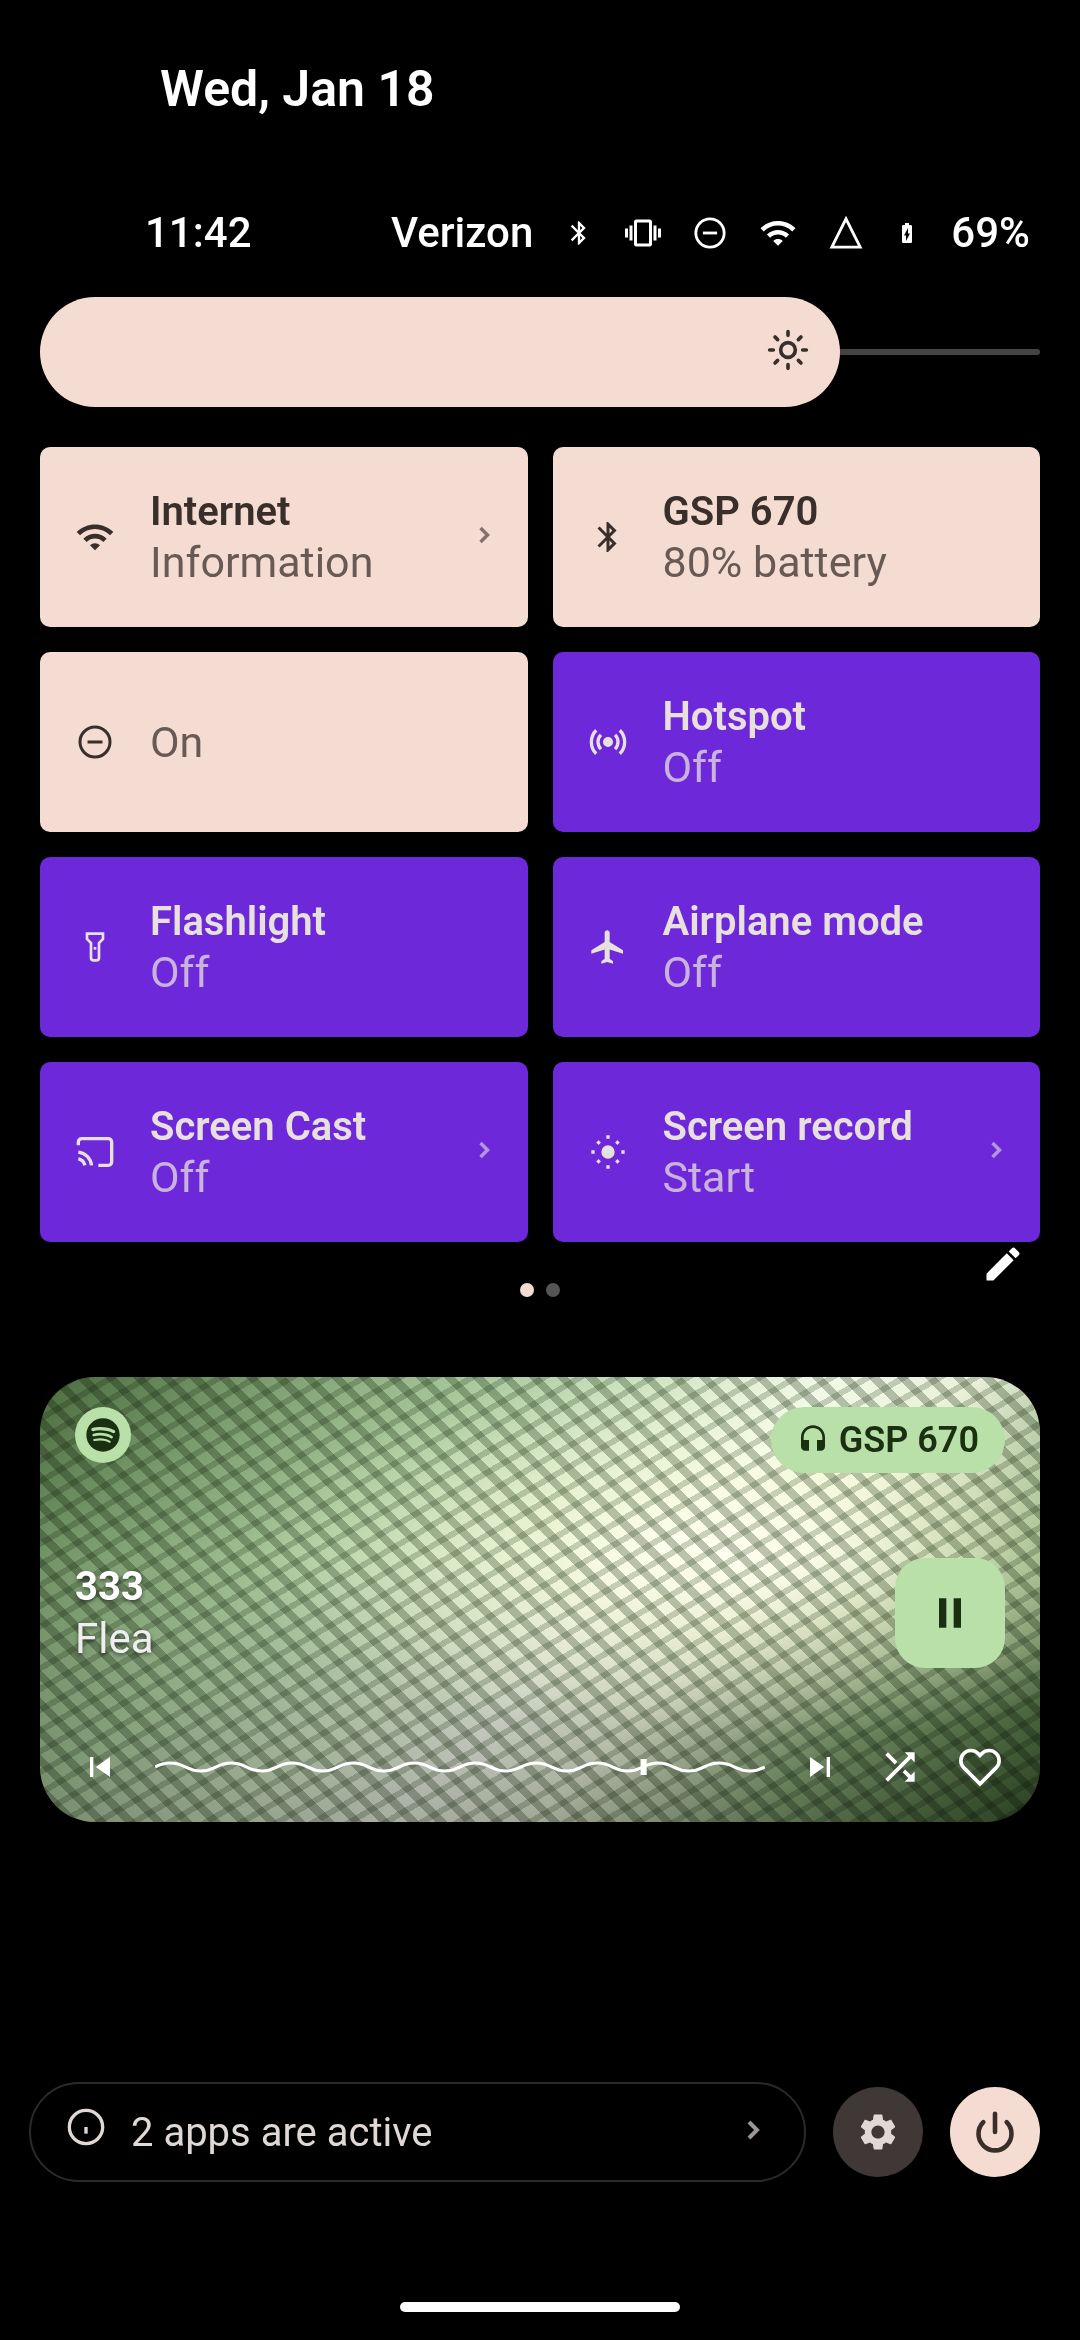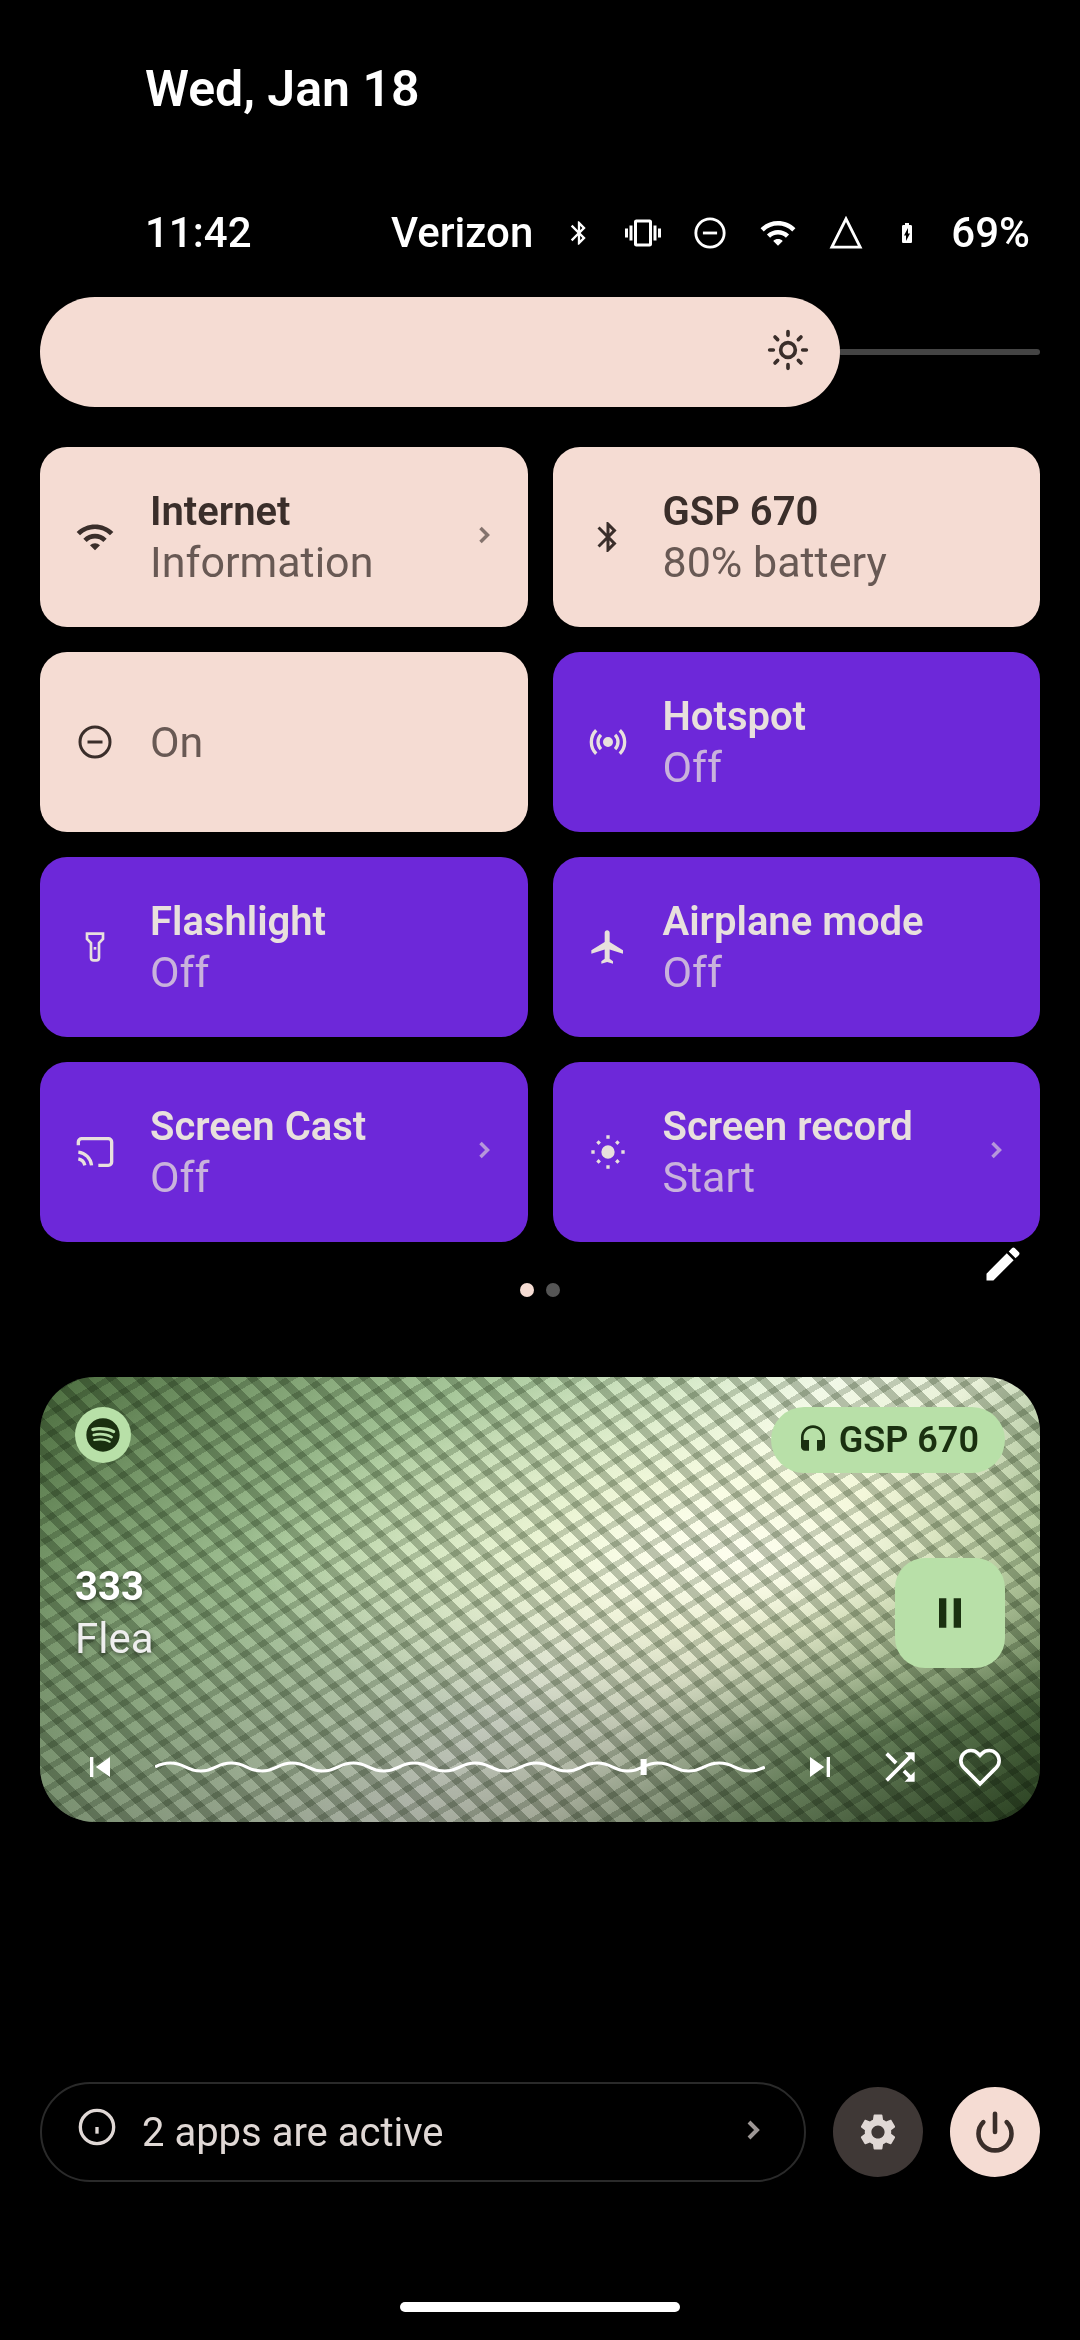--- a/index.html
+++ b/index.html
@@ -1,31 +1,31 @@
 <!DOCTYPE html>
 <html><head>
 <meta charset="utf-8">
 <style>
   * { box-sizing: border-box; margin: 0; padding: 0; }
   html, body { width: 1080px; height: 2340px; background: #000; font-family: -apple-system, BlinkMacSystemFont, 'Segoe UI', Roboto, sans-serif; color: #fff; overflow: hidden; }
   
   .container { width: 100%; height: 100%; position: relative; }
   
-  .date-header { padding: 60px 0 0 145px; font-size: 50px; font-weight: 600; }
+  .date-header { padding: 60px 0 0 145px; font-size: 50px; font-weight: 600; margin-left: 15px; }
   
   .status-bar { display: flex; justify-content: space-between; align-items: center; padding: 90px 50px 0 145px; font-size: 42px; font-weight: 500; }
   .status-right { display: flex; align-items: center; gap: 32px; }
   .status-icon { display: inline-flex; align-items: center; }
   
   .brightness-row { display: flex; align-items: center; padding: 40px 40px 0 40px; gap: 0; }
   .brightness-slider { flex: 0 0 800px; height: 110px; background: #f5dcd3; border-radius: 55px; position: relative; display: flex; align-items: center; justify-content: flex-end; padding-right: 30px; }
   .brightness-track { flex: 1; height: 6px; background: #444; margin-left: -2px; border-radius: 3px; }
   
   .qs-grid { display: grid; grid-template-columns: 1fr 1fr; gap: 25px; padding: 40px 40px 0 40px; }
-  .qs-tile { height: 180px; border-radius: 27px; display: flex; align-items: center; padding: 0 30px; gap: 30px; position: relative; }
+  .qs-tile { height: 180px; border-radius: 10px; display: flex; align-items: center; padding: 0 30px; gap: 30px; position: relative; }
   .qs-tile.active { background: #f5dcd3; color: #3a2e2a; }
   .qs-tile.inactive { background: #6d28d9; color: #e8e0dd; }
   .qs-tile-icon { width: 50px; display: flex; justify-content: center; align-items: center; flex-shrink: 0; }
   .qs-tile-text { flex: 1; display: flex; flex-direction: column; gap: 2px; }
   .qs-tile-title { font-size: 40px; font-weight: 600; }
   .qs-tile-sub { font-size: 43px; opacity: 0.75; }
   .qs-tile-chevron { font-size: 36px; opacity: 0.6; }
   
   .pager-row { display: flex; justify-content: center; align-items: center; padding: 35px 40px 0 40px; position: relative; height: 60px; }
   .pager-dots { display: flex; gap: 12px; }
@@ -43,21 +43,21 @@
   .media-middle { display: flex; align-items: center; justify-content: space-between; flex: 1; padding-top: 30px; }
   .media-info { display: flex; flex-direction: column; gap: 4px; }
   .media-title { font-size: 40px; font-weight: 700; color: #fff; text-shadow: 0 2px 4px rgba(0,0,0,0.5); }
   .media-artist { font-size: 42px; color: #eee; text-shadow: 0 2px 4px rgba(0,0,0,0.5); }
   .media-play { width: 110px; height: 110px; background: #b8e0a8; border-radius: 30px; display: flex; align-items: center; justify-content: center; }
   .media-controls { display: flex; align-items: center; gap: 30px; padding-top: 20px; }
   .media-ctrl-btn { width: 50px; height: 50px; display: flex; align-items: center; justify-content: center; }
   .media-progress { flex: 1; height: 20px; position: relative; }
   .media-wave { width: 100%; height: 100%; }
   
-  .footer-bar { position: absolute; bottom: 158px; left: 40px; right: 40px; display: flex; align-items: center; gap: 27px; }
+  .footer-bar { position: absolute; bottom: 158px; left: 29px; right: 40px; display: flex; align-items: center; gap: 27px; }
   .active-apps { flex: 1; height: 100px; border: 2px solid #2a2a2a; border-radius: 50px; display: flex; align-items: center; padding: 0 35px; gap: 25px; font-size: 40px; color: #e0d8d5; }
   .active-apps-chevron { margin-left: auto; opacity: 0.7; }
   .footer-btn { width: 90px; height: 90px; border-radius: 50%; display: flex; align-items: center; justify-content: center; }
   .footer-btn.dark { background: #3f3836; }
   .footer-btn.light { background: #f5dcd3; }
   
   .nav-bar { position: absolute; bottom: 28px; left: 50%; transform: translateX(-50%); width: 280px; height: 10px; background: #fff; border-radius: 5px; }
 </style>
 </head>
 <body>

